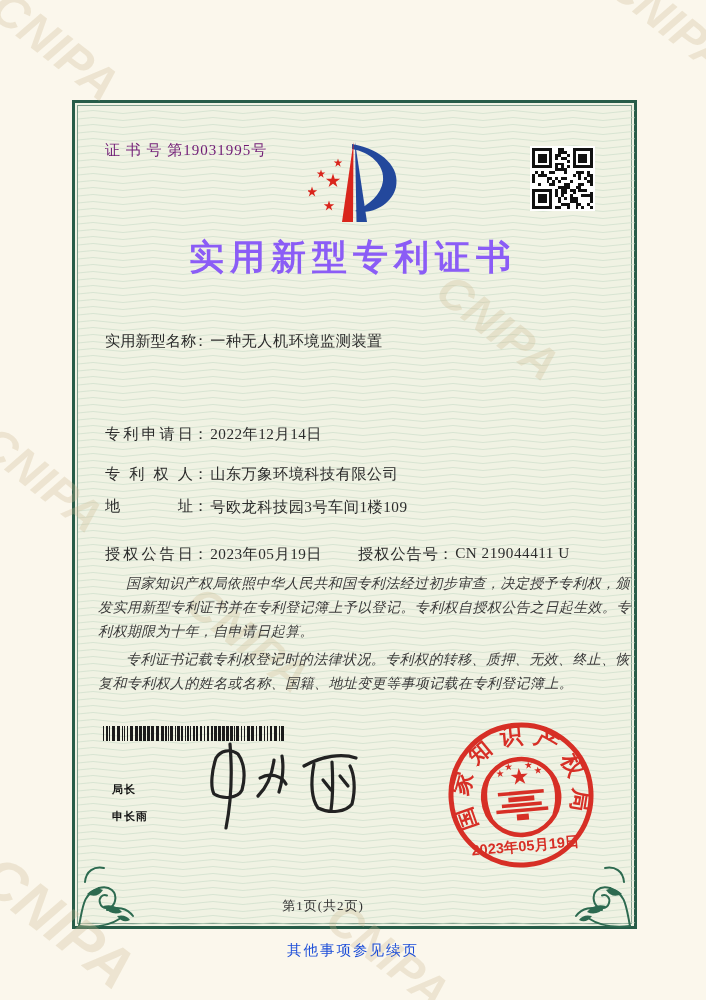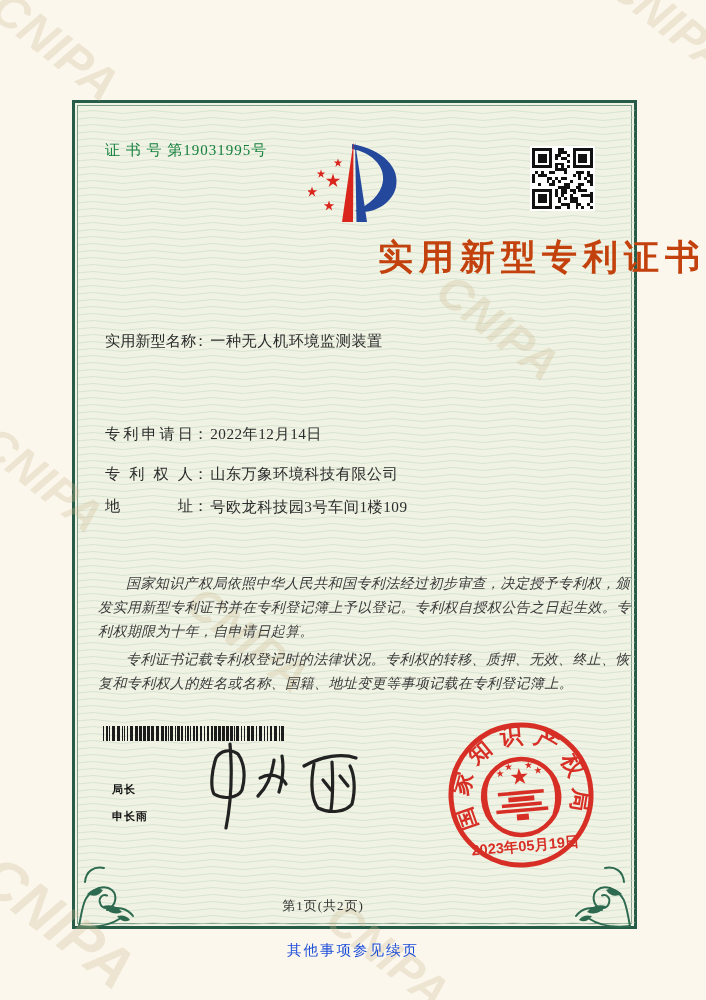--- a/index.html
+++ b/index.html
@@ -25,26 +25,26 @@
     background:rgba(224,234,214,.38);
     box-sizing:border-box;z-index:0;
   }
   .frame-inner{
     position:absolute;left:2px;top:2px;right:2px;bottom:2px;
     border:1px solid rgba(39,92,72,.55);
   }
   .waves{position:absolute;left:3px;top:3px;}
   .flourish{position:absolute;z-index:2;}
   
-  .cert-number{position:absolute;left:105px;top:141px;z-index:3;font-size:15px;letter-spacing:1px;color:#15803d;}
+  .cert-number{position:absolute;left:105px;top:141px;z-index:3;font-size:15px;letter-spacing:1px;color:#701a75;}
   .logo{position:absolute;left:308px;top:130px;z-index:3;}
   .qr{position:absolute;left:530px;top:146px;z-index:3;background:#fff;padding:2px;}
   .title{
     position:absolute;left:0;top:234px;width:706px;z-index:3;
-    text-align:right;font-size:35px;font-weight:bold;letter-spacing:6px;color:#c2410c;
+    text-align:center;font-size:35px;font-weight:bold;letter-spacing:6px;color:#8b5cf6;
   }
   .field-row{position:absolute;left:105px;z-index:3;font-size:15.2px;white-space:nowrap;}
   .field-label{display:inline-block;width:88px;text-align:justify;text-align-last:justify;vertical-align:top;}
   .field-colon{display:inline-block;vertical-align:top;}
   .field-value{display:inline-block;letter-spacing:.5px;margin-left:2px;vertical-align:top;}
   .addr-lines{display:inline-block;vertical-align:top;margin-left:2px;letter-spacing:.5px;line-height:22px;max-width:430px;white-space:normal;}
   .grant-right{position:absolute;left:253px;top:0;white-space:nowrap;}
   .paragraphs{position:absolute;left:98px;top:572px;width:540px;z-index:3;}
   .paragraphs p{
     margin:0 0 3px 0;font-size:14px;line-height:1.73;text-indent:2em;
@@ -463,20 +463,26 @@
   </div>
   <div class="field-row" style="top:424px;">
     <span class="field-label">专利申请日</span><span class="field-colon">：</span><span class="field-value">2022年12月14日</span>
   </div>
   <div class="field-row" style="top:464px;">
     <span class="field-label">专利权人</span><span class="field-colon">：</span><span class="field-value">山东万象环境科技有限公司</span>
   </div>
   <div class="field-row" style="top:496px;">
     <span class="field-label">地址</span><span class="field-colon">：</span><span class="addr-lines"><span style="display:block;text-align:center;">号欧龙科技园3号车间1楼109</span></span>
   </div>
+  <div class="field-row" style="top:544px;width:520px;">
+    <span class="field-label">授权公告日</span><span class="field-colon">：</span><span class="field-value">2023年05月19日</span>
+    <span class="grant-right">
+      <span class="field-label" style="width:80px;">授权公告号</span><span class="field-colon">：</span><span class="field-value">CN 219044411 U</span>
+    </span>
+  </div>
 
   <div class="paragraphs">
     <p>国家知识产权局依照中华人民共和国专利法经过初步审查，决定授予专利权，颁发实用新型专利证书并在专利登记簿上予以登记。专利权自授权公告之日起生效。专利权期限为十年，自申请日起算。</p>
     <p>专利证书记载专利权登记时的法律状况。专利权的转移、质押、无效、终止、恢复和专利权人的姓名或名称、国籍、地址变更等事项记载在专利登记簿上。</p>
   </div>
 
   <svg id="barcode" class="barcode" width="184" height="15">
       <rect x="0" y="0" width="1" height="15" fill="#1b1b1b"></rect>
       <rect x="3" y="0" width="2" height="15" fill="#1b1b1b"></rect>
       <rect x="6" y="0" width="1" height="15" fill="#1b1b1b"></rect>

